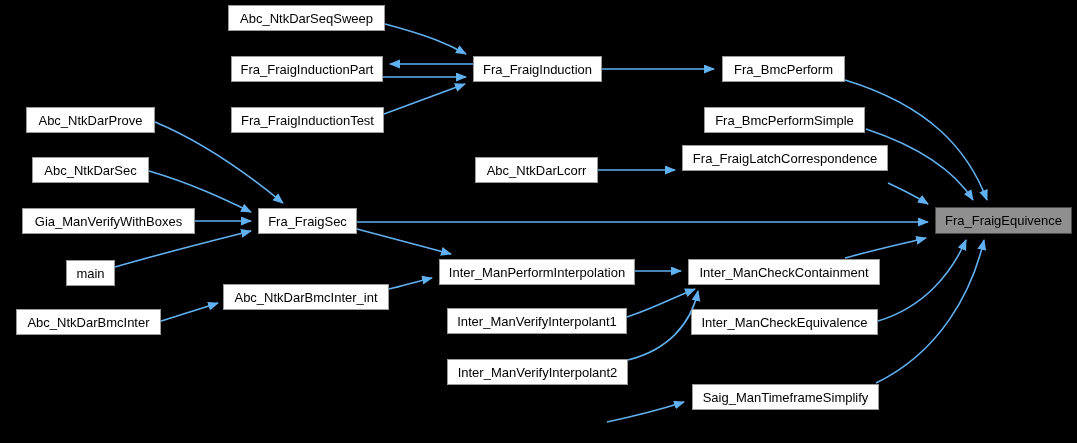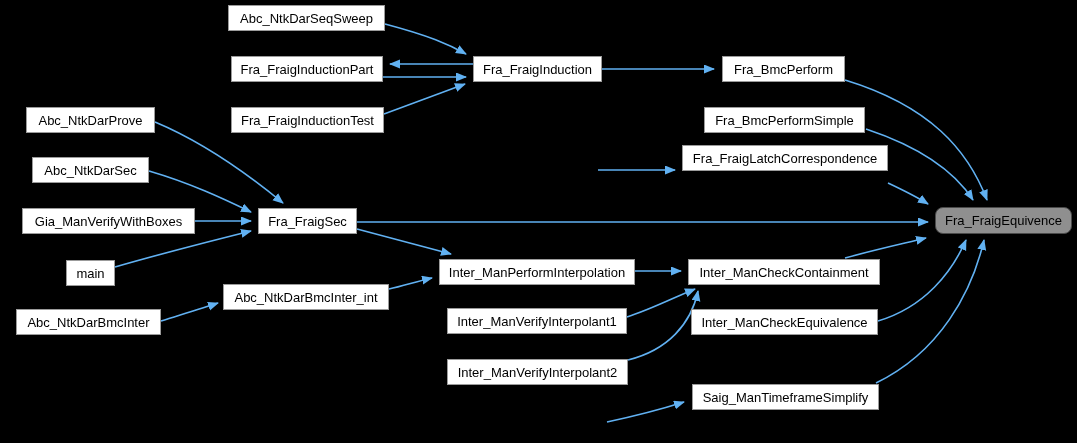--- a/index.html
+++ b/index.html
@@ -13,21 +13,21 @@
   }
   #edges{position:absolute;left:0;top:0;width:1077px;height:443px;}
   .edge{stroke:var(--edge);stroke-width:1.6;fill:none;}
   .arrowhead{fill:var(--edge);}
   .node{
     position:absolute; box-sizing:border-box;
     background:var(--fill); border:1px solid var(--border); color:var(--text);
     display:flex; align-items:center; justify-content:center;
     font-size:13px; white-space:nowrap; overflow:hidden; cursor:pointer;
   }
-  .node.highlight{background:var(--hfill); border-color:var(--hborder); cursor:default;border-radius:8px;}
+  .node.highlight{background:var(--hfill); border-color:var(--hborder); cursor:default;}
 </style>
 </head>
 <body>
 
 <div id="graph">
 
   <svg id="edges" width="1077" height="443" viewBox="0 0 1077 443" xmlns="http://www.w3.org/2000/svg">
     <defs>
       <marker id="arrow" markerUnits="userSpaceOnUse" markerWidth="12" markerHeight="10" refX="10" refY="4.5" orient="auto">
         <path class="arrowhead" d="M0,0 L11,4.5 L0,9 Z"></path>
@@ -60,20 +60,21 @@
   </svg>
 
   <div class="node" style="left:228px;top:5px;width:157px;height:26px">Abc_NtkDarSeqSweep</div>
   <div class="node" style="left:231px;top:56px;width:152px;height:26px">Fra_FraigInductionPart</div>
   <div class="node" style="left:231px;top:107px;width:153px;height:26px">Fra_FraigInductionTest</div>
   <div class="node" style="left:473px;top:56px;width:129px;height:26px">Fra_FraigInduction</div>
   <div class="node" style="left:722px;top:56px;width:123px;height:26px">Fra_BmcPerform</div>
   <div class="node" style="left:704px;top:107px;width:161px;height:26px">Fra_BmcPerformSimple</div>
   <div class="node" style="left:26px;top:107px;width:129px;height:26px">Abc_NtkDarProve</div>
   <div class="node" style="left:32px;top:157px;width:117px;height:26px">Abc_NtkDarSec</div>
+  <div class="node" style="left:475px;top:157px;width:123px;height:26px">Abc_NtkDarLcorr</div>
   <div class="node" style="left:682px;top:145px;width:206px;height:26px">Fra_FraigLatchCorrespondence</div>
   <div class="node" style="left:22px;top:208px;width:173px;height:26px">Gia_ManVerifyWithBoxes</div>
   <div class="node" style="left:258px;top:208px;width:99px;height:26px">Fra_FraigSec</div>
   <div class="node highlight" style="left:935px;top:207px;width:137px;height:27px">Fra_FraigEquivence</div>
   <div class="node" style="left:66px;top:260px;width:49px;height:26px">main</div>
   <div class="node" style="left:439px;top:259px;width:196px;height:26px">Inter_ManPerformInterpolation</div>
   <div class="node" style="left:688px;top:259px;width:192px;height:26px">Inter_ManCheckContainment</div>
   <div class="node" style="left:223px;top:284px;width:166px;height:26px">Abc_NtkDarBmcInter_int</div>
   <div class="node" style="left:16px;top:309px;width:145px;height:26px">Abc_NtkDarBmcInter</div>
   <div class="node" style="left:447px;top:308px;width:180px;height:26px">Inter_ManVerifyInterpolant1</div>

